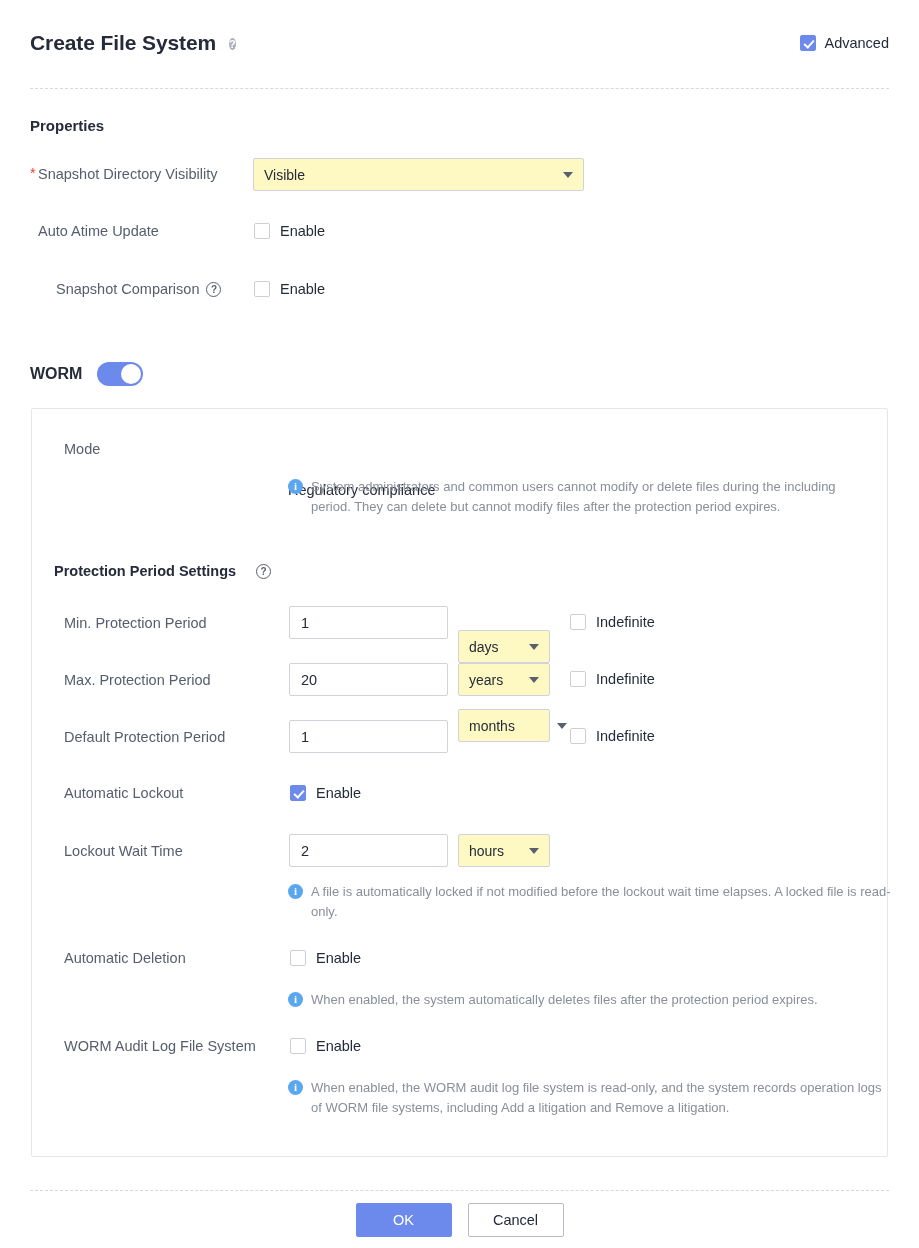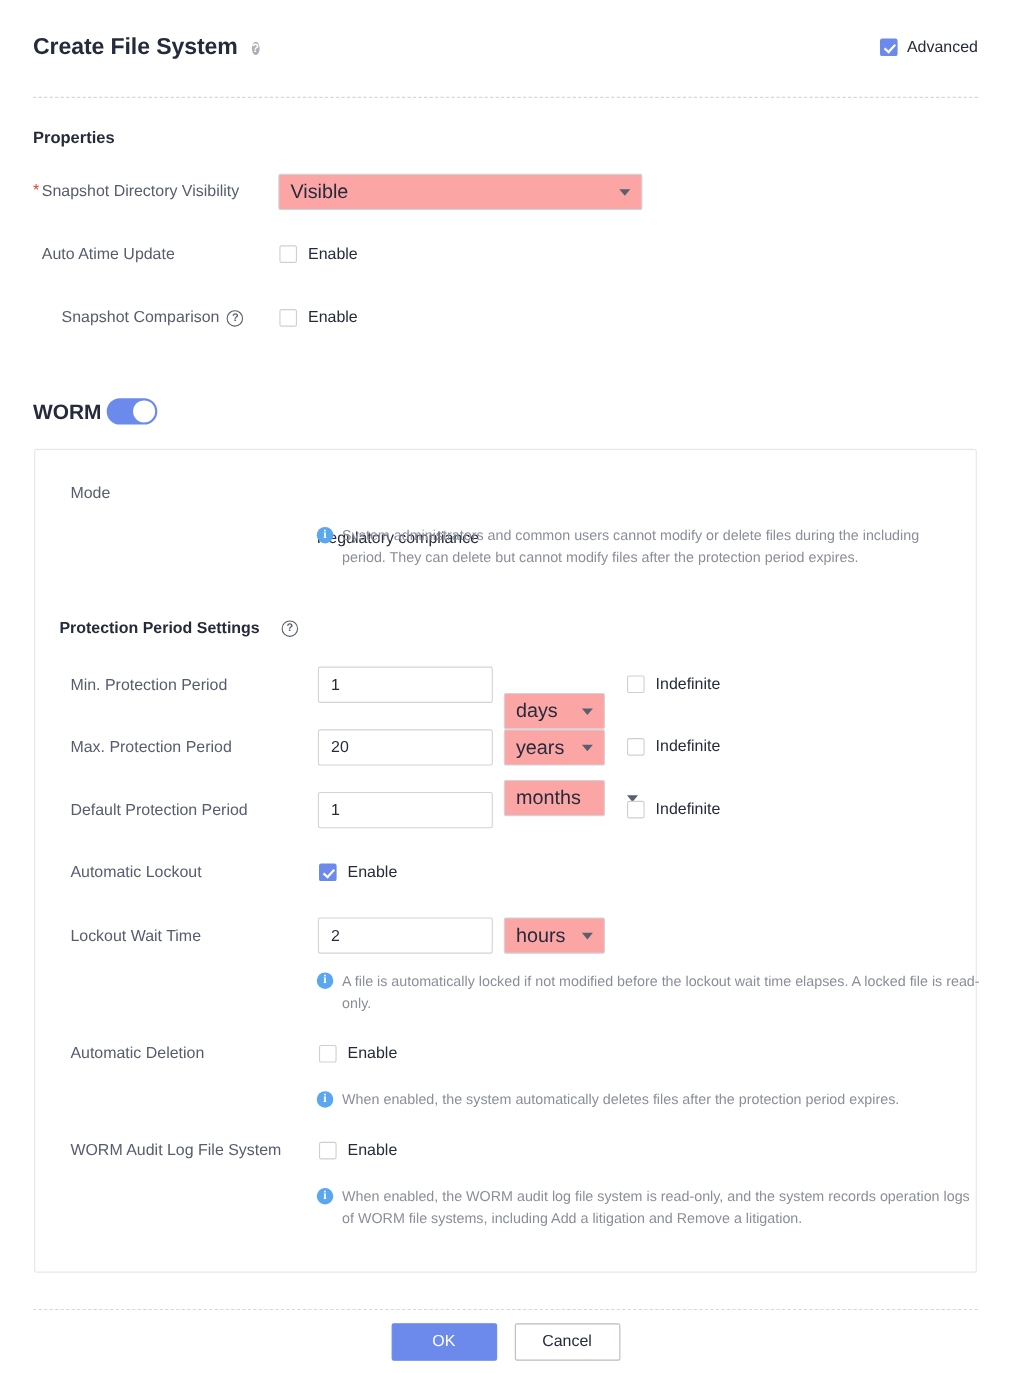--- a/index.html
+++ b/index.html
@@ -108,27 +108,27 @@
     color: #e8442f;
     position: absolute;
     left: 30px;
     font-size: 14.5px;
   }
 
   
   .selectbox {
     position: absolute;
     border: 1px solid #d0d3da;
-    background: #fca5a5;
+    background: #fef9c3;
     border-radius: 2px;
     height: 33px;
     display: flex;
     align-items: center;
     padding: 0 10px;
-    font-size: 18px;
+    font-size: 14px;
     color: #252b3a;
   }
   .selectbox .sv { flex: 1 1 auto; }
   .caret {
     width: 0; height: 0;
     border-left: 5.5px solid transparent;
     border-right: 5.5px solid transparent;
     border-top: 6px solid #5a5f6e;
     margin-left: 8px;
     flex: 0 0 auto;
@@ -152,21 +152,21 @@
     display: flex;
     align-items: center;
     gap: 10px;
   }
   .enable-wrap .lbl {
     font-size: 14.5px;
     color: #252b3a;
   }
 
   
-  #worm-title { top: 365px; font-size: 19px; }
+  #worm-title { top: 365px; font-size: 16px; }
   .toggle {
     position: absolute;
     left: 97px; top: 362px;
     width: 46px; height: 24px;
     border-radius: 12px;
     background: #6b8aeb;
   }
   .toggle .knob {
     position: absolute;
     right: 2px; top: 2px;

